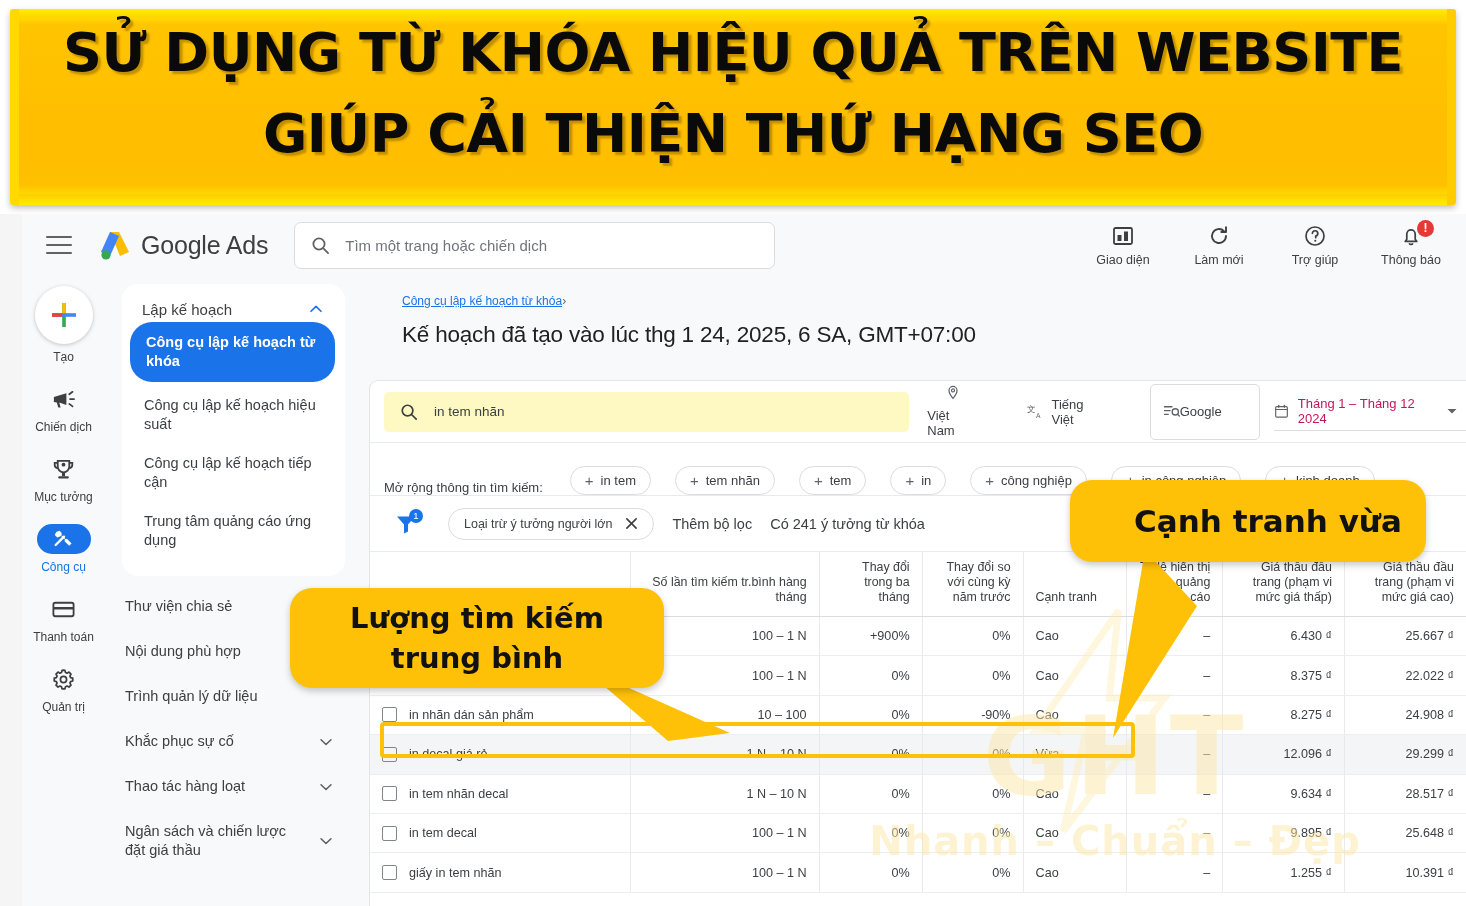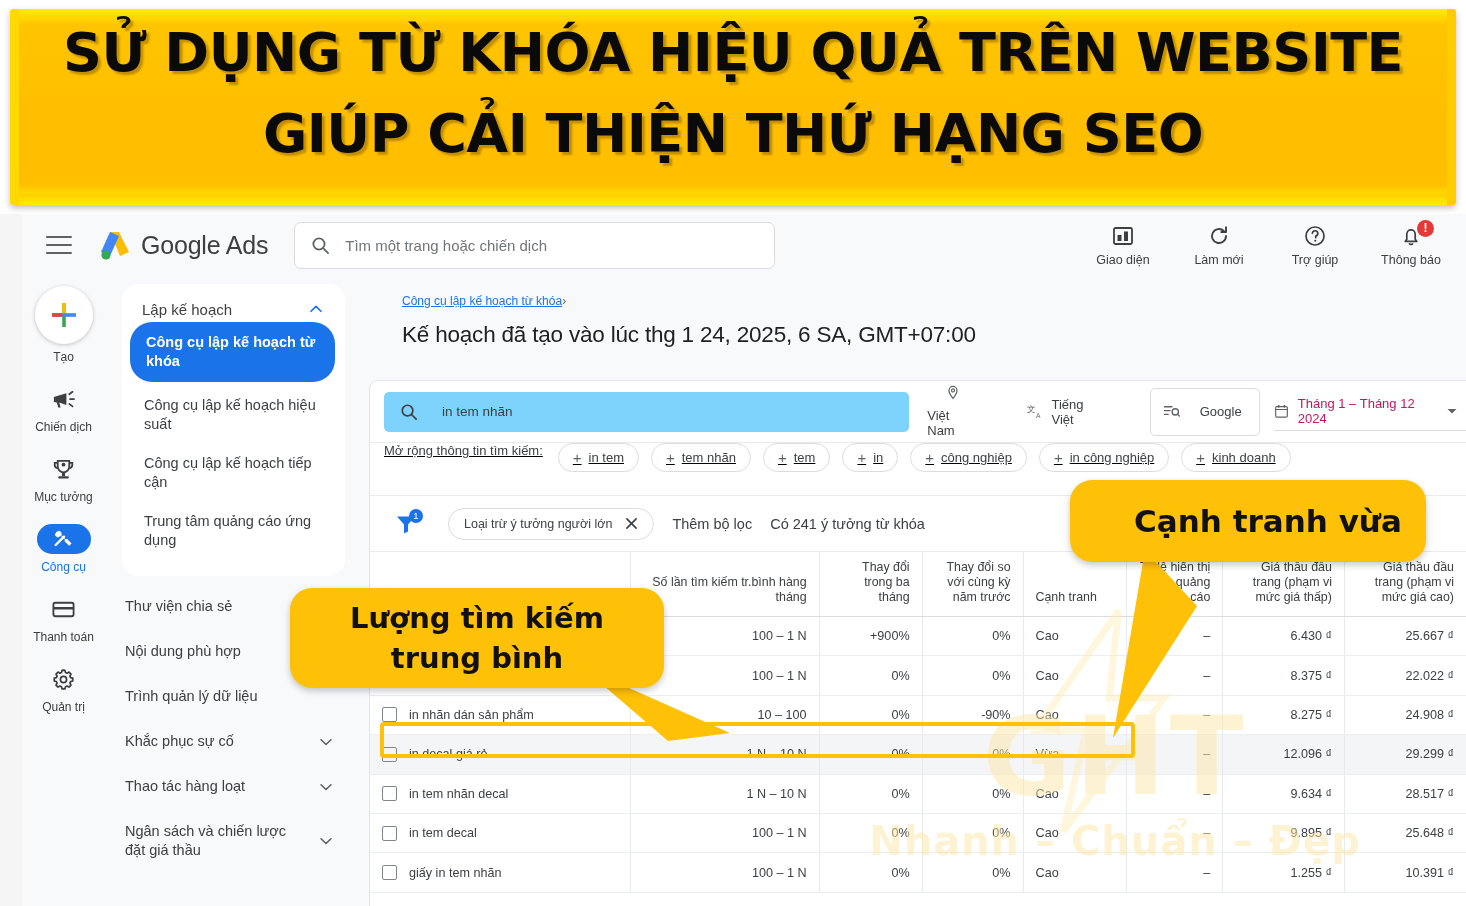--- a/index.html
+++ b/index.html
@@ -173,45 +173,44 @@
     background:#fff; border-radius:9px 0 0 0;
     border:1px solid #e3e5e8; border-right:none; border-bottom:none;
     overflow:hidden;
   }
   
   #srow{
     height:62px; display:flex; align-items:center; padding:0 0 0 14px;
     border-bottom:1px solid #e8eaed;
   }
   #kw-box{
-    width:535px; height:40px; background:#7dd3fc; border-radius:5px;
-    display:flex; align-items:center; gap:24px; padding:0 16px;
+    width:535px; height:40px; background:#fef9c3; border-radius:5px;
+    display:flex; align-items:center; gap:16px; padding:0 16px;
   }
   #kw-text{ font-size:13.5px; color:#3c4043; }
   .srow-chip{
     display:flex; align-items:center; gap:7px; font-size:13px; color:#3c4043;
     cursor:pointer;
   }
   #geo{ margin-left:18px;flex-direction:column; }
   #lang{ margin-left:48px; }
   #net-box{
-    margin-left:42px; width:112px; height:48px; border:1px solid #dadce0;
-    border-radius:5px; display:flex; align-items:center; gap:20px;
+    margin-left:42px; width:112px; height:56px; border:1px solid #dadce0;
+    border-radius:5px; display:flex; align-items:center; gap:0;
     padding-left:12px; font-size:13px; color:#3c4043; cursor:pointer;
   }
   #date-box{
     margin-left:14px; width:196px; border-bottom:1px solid #dadce0;
     height:38px; display:flex; align-items:center; gap:9px;
     font-size:13px; color:#be185d; cursor:pointer;
   }
   
   #erow{
-    height:53px; display:flex; align-items:flex-start; padding-left:14px; gap:12px;
+    height:53px; display:flex; align-items:flex-end; padding-left:14px; gap:24px;
     border-bottom:1px solid #e8eaed;
-    text-decoration:underline;
   }
   #erow .lead{ font-size:13px; color:#3c4043; margin-right:3px; }
   .echip{
     height:29px; border:1px solid #dadce0; border-radius:15px;
     display:flex; align-items:center; gap:7px; padding:0 14px;
     font-size:13px; color:#3c4043; cursor:pointer; white-space:nowrap;
   }
   .echip .p{ font-size:15px; color:#5f6368; line-height:1; }
   
   #frow{

